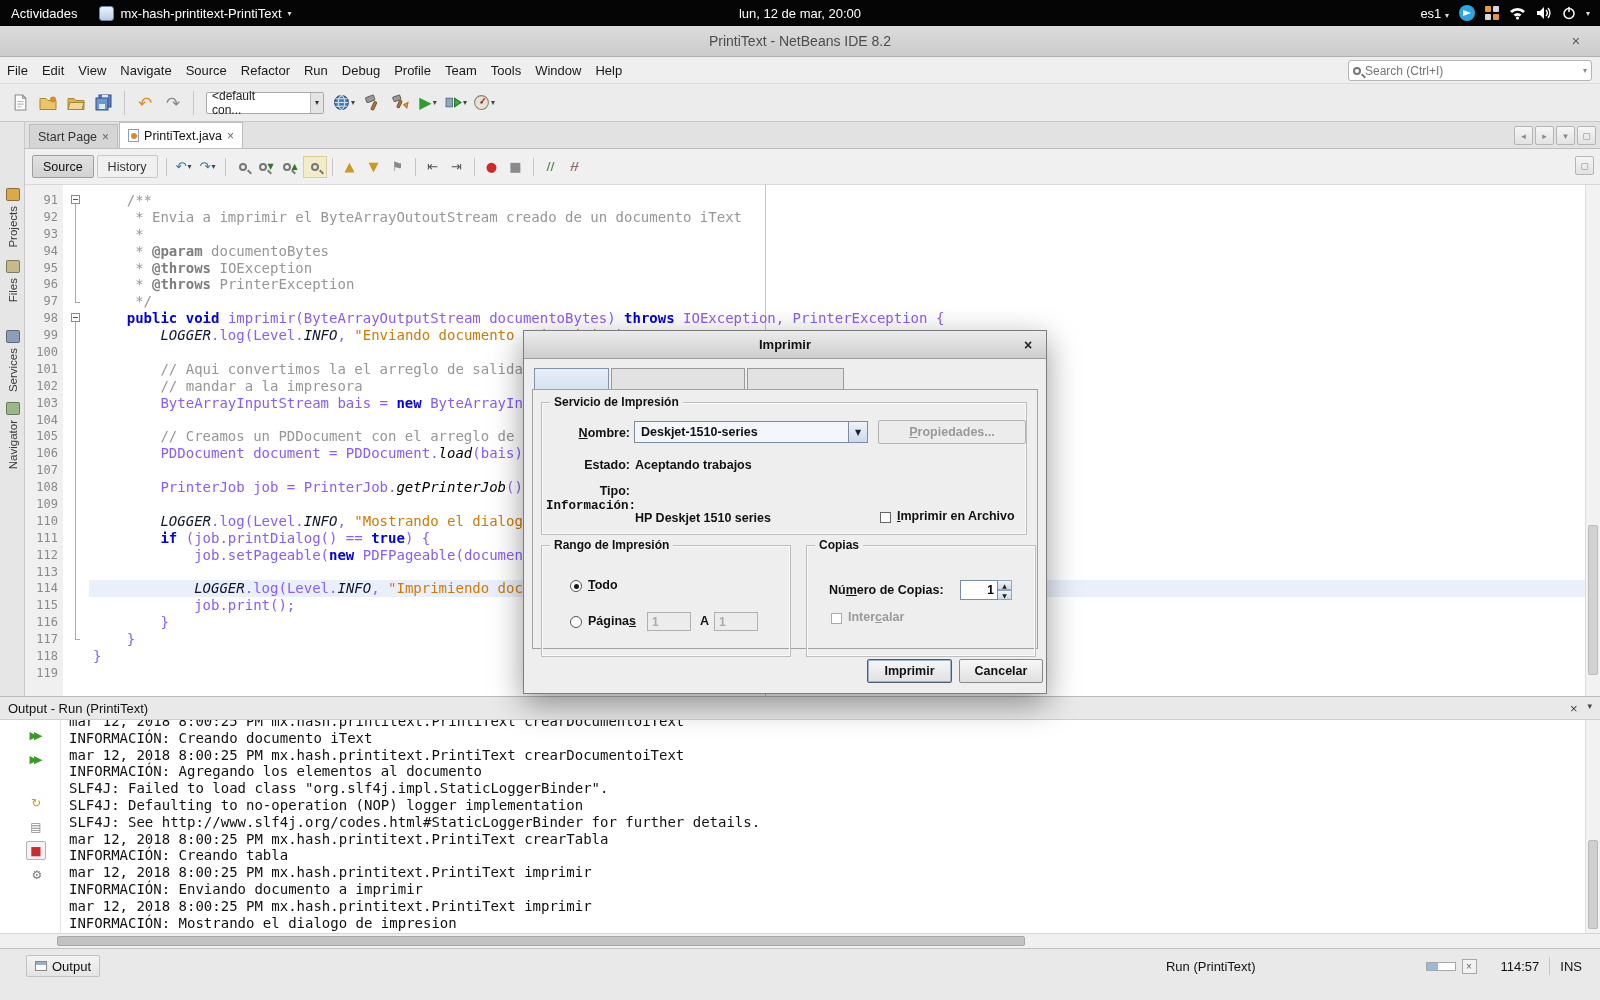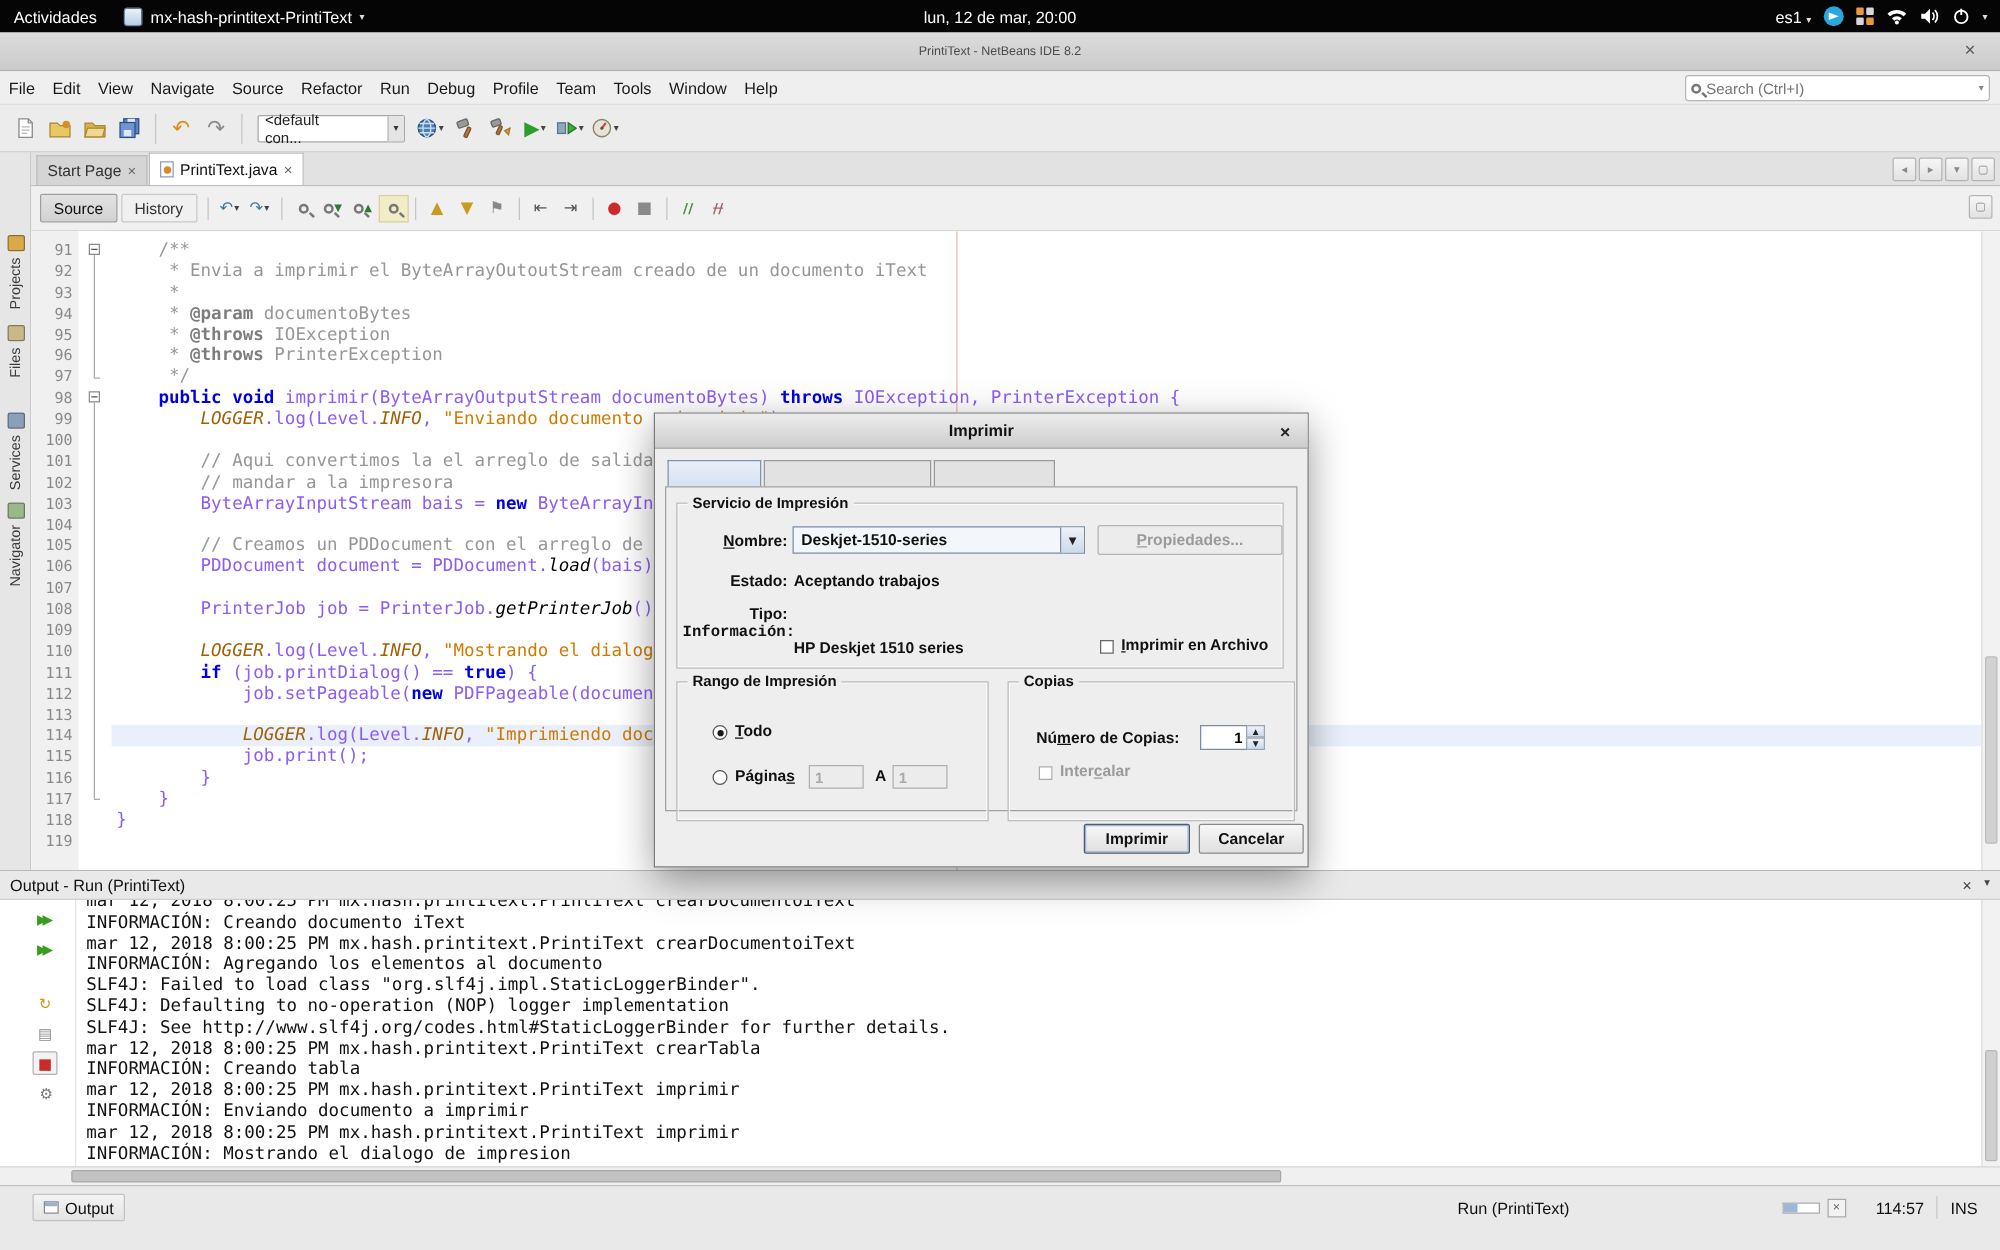--- a/index.html
+++ b/index.html
@@ -14,21 +14,21 @@
   .gdd { font-size:8px; color:#ddd; }
   .app-ico { width:15px; height:15px; border-radius:3px; background:linear-gradient(#eaf2fb,#b9cfe4); border:1px solid #6d87a2; }
   .tg-ico { width:16px; height:16px; border-radius:50%; background:#2aa7de; position:relative; }
   .tg-ico::after { content:""; position:absolute; left:4px; top:5px; border-left:8px solid #fff; border-top:3px solid transparent; border-bottom:3px solid transparent; }
   .grid-ico { width:14px; height:14px; display:grid; grid-template-columns:6px 6px; grid-gap:2px; }
   .grid-ico i { width:6px; height:6px; background:#e8973a; border-radius:1px; }
   .grid-ico i:nth-child(2){ background:#d8d8d8; } .grid-ico i:nth-child(3){ background:#d8d8d8; }
 
   
   #titlebar { position:absolute; left:0; top:26px; width:1600px; height:31px; background:linear-gradient(#dcdcdc,#cbcbcb); border-bottom:1px solid #b0b0b0; }
-  #titlebar .wtitle { position:absolute; left:0; right:0; top:0; height:46px; line-height:31px; text-align:center; color:#4c4c4c; font-size:10px; }
+  #titlebar .wtitle { position:absolute; left:0; right:0; top:0; height:46px; line-height:31px; text-align:center; color:#4c4c4c; font-size:14px; }
   #win-close { position:absolute; right:14px; top:5px; width:20px; height:20px; text-align:center; line-height:20px; color:#5a5a5a; font-size:15px; cursor:default; }
 
   #menubar { position:absolute; left:0; top:57px; width:1600px; height:27px; background:#efefef; display:flex; align-items:center; border-bottom:1px solid #dcdcdc; }
   .menu-item { padding:0 7px; font-size:13px; color:#1a1a1a; height:27px; line-height:27px; }
   #quick-search { position:absolute; right:8px; top:3px; width:244px; height:21px; background:#fff; border:1px solid #b5b5b5; border-radius:3px; display:flex; align-items:center; padding:0 4px; gap:4px; }
   #quick-search input { border:none; outline:none; flex:1; font-size:12px; color:#8a8a8a; background:transparent; font-family:"Liberation Sans",sans-serif; }
   .mag { width:8px; height:8px; border:2px solid #777; border-radius:50%; position:relative; flex:none; }
   .mag::after { content:""; position:absolute; left:6px; top:6px; width:5px; height:2px; background:#777; transform:rotate(45deg); }
 
   
@@ -72,21 +72,21 @@
   .fold-box { position:absolute; left:8px; width:9px; height:9px; border:1px solid #8a8a8a; background:#fff; }
   .fold-box i { position:absolute; left:1px; top:3px; width:5px; height:1px; background:#555; display:block; }
   .fold-rail { position:absolute; left:12px; width:1px; background:#aaa; }
   .fold-tick { position:absolute; left:12px; width:5px; height:1px; background:#aaa; }
   #code-area { position:relative; flex:1; overflow:hidden; padding-top:7px; }
   .margin-line { position:absolute; left:676px; top:0; bottom:0; width:1px; background:#f0b4b4; z-index:1; }
   .code-line { position:relative; z-index:2; height:16.9px; line-height:16.9px; font-family:"DejaVu Sans Mono",monospace; font-size:14px; white-space:pre; color:#000; padding-left:4px; }
   .code-line.hl { background:#e9f0fb; }
   .tk-p { color:#8b5cf6; } .tk-c { color:#969696; } .tk-cb { color:#7d7d7d; font-weight:bold; }
   .tk-k { color:#0000e6; font-weight:bold; } .tk-s { color:#ce7b00; }
-  .tk-f { color:#a16207; font-style:italic; } .tk-m { color:#000; font-style:italic; }
+  .tk-f { color:#0f172a; font-style:italic; } .tk-m { color:#000; font-style:italic; }
   #editor-vscroll { width:15px; flex:none; background:#f2f2f2; border-left:1px solid #dedede; position:relative; }
   #editor-vscroll .thumb { position:absolute; left:2px; right:2px; top:340px; height:150px; background:#d2d2d2; border:1px solid #bcbcbc; border-radius:2px; }
 
   
   #output { position:absolute; left:0; top:696px; width:1600px; height:252px; background:#fff; border-top:1px solid #b9b9b9; }
   #output-header { height:23px; background:#e9e9e9; border-bottom:1px solid #cfcfcf; display:flex; align-items:center; padding:0 8px; font-size:13px; color:#111; }
   #output-header .hbtns { margin-left:auto; display:flex; gap:10px; color:#444; }
   #output-body { position:absolute; left:0; top:23px; right:0; bottom:15px; display:flex; }
   #output-toolbar { width:60px; flex:none; display:flex; flex-direction:column; align-items:flex-start; padding:6px 0 0 26px; gap:5px; }
   .obtn { width:20px; height:19px; display:flex; align-items:center; justify-content:center; font-size:12px; font-family:"DejaVu Sans",sans-serif; }

